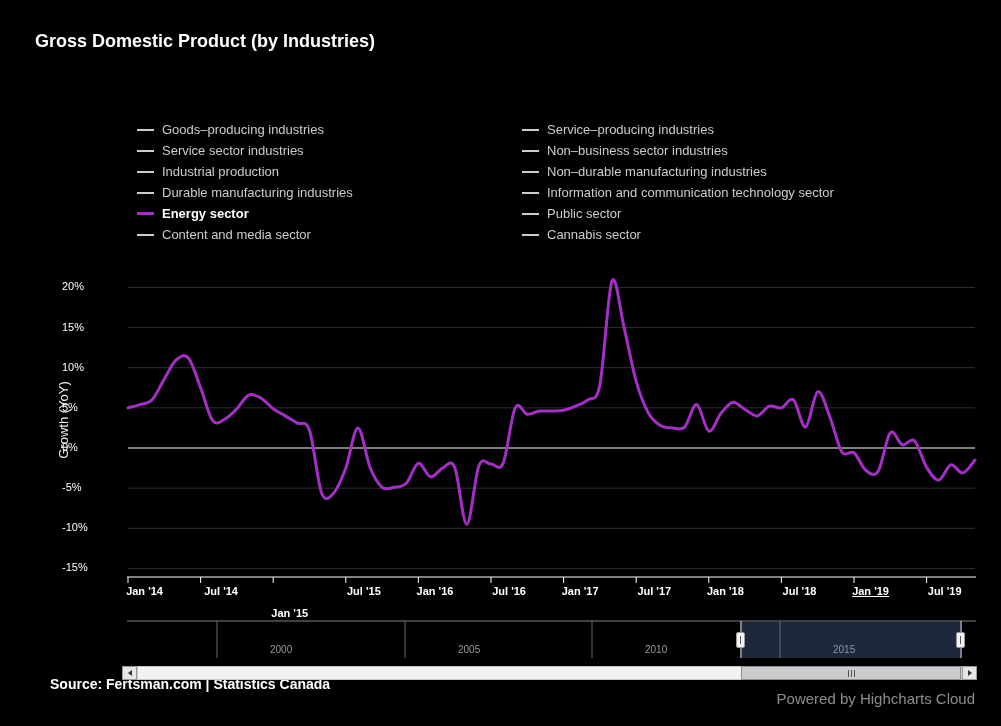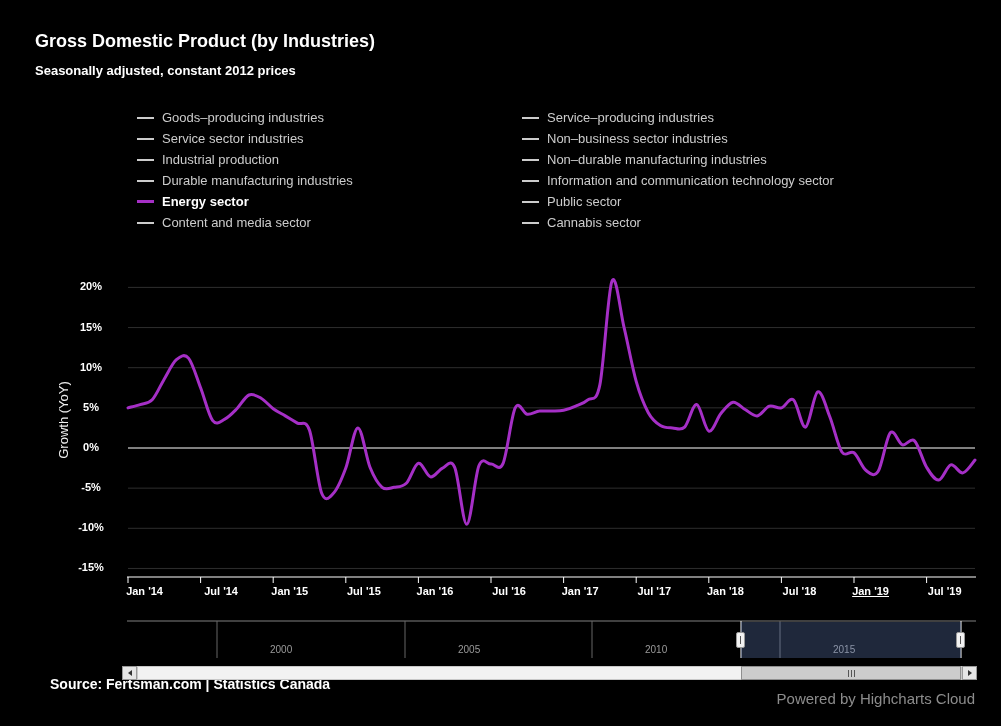--- a/index.html
+++ b/index.html
@@ -2,31 +2,31 @@
 <html><head>
 <meta charset="utf-8">
 <style>
   html,body{margin:0;padding:0;background:#111;}
   .stage{position:relative;width:1001px;height:726px;background:#000;overflow:hidden;
          font-family:"Liberation Sans",sans-serif;-webkit-font-smoothing:antialiased;}
   .abs{position:absolute;}
   .chart-title{left:35px;top:31px;font-size:18px;font-weight:bold;color:#fff;text-align:right;}
   .chart-subtitle{left:35px;top:63px;font-size:13px;font-weight:bold;color:#fff;}
   .legend{left:0;top:107px;width:1001px;height:130px;}
-  .legend-col{position:absolute;top:0;}
+  .legend-col{position:absolute;top:12px;}
   .legend-col.c0{left:137px;}
   .legend-col.c1{left:522px;}
   .legend-item{display:flex;align-items:center;height:21px;cursor:pointer;}
   .legend-dash{display:inline-block;width:17px;height:2px;background:#ccc;margin-right:8px;flex:0 0 auto;}
   .legend-label{font-size:13px;color:#ccc;white-space:nowrap;}
   .legend-item.active .legend-dash{height:3px;}
   .legend-item.active .legend-label{color:#fff;font-weight:bold;}
   .y-axis-title{left:4px;top:412px;width:120px;height:16px;text-align:center;color:#eee;
                 font-size:13px;transform:rotate(-90deg);}
-  .tick-y{position:absolute;width:58px;text-align:center;font-size:11px;font-weight:bold;color:#fff;}
+  .tick-y{position:absolute;width:58px;text-align:left;font-size:11px;font-weight:normal;color:#fff;}
   .tick-x{position:absolute;width:70px;text-align:right;font-size:11px;font-weight:bold;color:#fff;}
   .nav-year{position:absolute;font-size:10px;color:#9a9a9a;margin-left:48px;}
   .plot-hit{left:128px;top:268px;width:847px;height:309px;}
   svg.layer{position:absolute;left:0;top:0;z-index:1;}
   .txt{z-index:2;}
   .nav-mask{left:741px;top:622px;width:220px;height:36px;background:rgba(102,133,194,0.3);z-index:2;}
   .nav-handle{position:absolute;top:632px;width:9px;height:16px;background:#f2f2f2;
               border:1px solid #999;border-radius:2px;z-index:3;box-sizing:border-box;}
   .nav-handle .slit{position:absolute;left:3px;top:3px;width:1px;height:8px;background:#555;}
   .nav-handle.lh{left:736px;}
@@ -45,21 +45,20 @@
   .sb-grip{width:1px;height:7px;background:#555;box-shadow:3px 0 #555,-3px 0 #555;}
   .source{left:50px;top:676px;font-size:14px;font-weight:bold;color:#fff;z-index:2;}
   .credits{right:26px;top:690px;font-size:15px;color:#8c8c8c;z-index:2;cursor:pointer;}
 </style>
 </head>
 <body>
 
 <div class="stage">
 
   <div class="abs chart-title txt">Gross Domestic Product (by Industries)</div>
-  <div class="abs chart-subtitle txt">Seasonally adjusted, constant 2012 prices</div>
 
   <div class="abs legend txt">
     <div class="legend-col c0" id="legend-col-0">
         <div class="legend-item">
           <span class="legend-dash"></span>
           <span class="legend-label">Goods–producing industries</span>
         </div>
         <div class="legend-item">
           <span class="legend-dash"></span>
           <span class="legend-label">Service sector industries</span>
@@ -149,21 +148,21 @@
       <div class="tick-y" style="left: 62px; top: 280.4px;">20%</div>
       <div class="tick-y" style="left: 62px; top: 320.55px;">15%</div>
       <div class="tick-y" style="left: 62px; top: 360.7px;">10%</div>
       <div class="tick-y" style="left: 62px; top: 400.85px;">5%</div>
       <div class="tick-y" style="left: 62px; top: 441px;">0%</div>
       <div class="tick-y" style="left: 62px; top: 481.15px;">-5%</div>
       <div class="tick-y" style="left: 62px; top: 521.3px;">-10%</div>
       <div class="tick-y" style="left: 62px; top: 561.45px;">-15%</div>
       <div class="tick-x" style="left: 93px; top: 585px;">Jan '14</div>
       <div class="tick-x" style="left: 168px; top: 585px;">Jul '14</div>
-      <div class="tick-x" style="left: 238.2px; top: 585px;">Jan '15</div>
+      <div class="tick-x" style="left: 238.2px; top: 607px;">Jan '15</div>
       <div class="tick-x" style="left: 310.8px; top: 585px;">Jul '15</div>
       <div class="tick-x" style="left: 383.4px; top: 585px;">Jan '16</div>
       <div class="tick-x" style="left: 456px; top: 585px;">Jul '16</div>
       <div class="tick-x" style="left: 528.6px; top: 585px;">Jan '17</div>
       <div class="tick-x" style="left: 601.2px; top: 585px;">Jul '17</div>
       <div class="tick-x" style="left: 673.8px; top: 585px;">Jan '18</div>
       <div class="tick-x" style="left: 746.4px; top: 585px;">Jul '18</div>
       <div class="tick-x" style="left: 819px; top: 585px; text-decoration: underline;">Jan '19</div>
       <div class="tick-x" style="left: 891.6px; top: 585px;">Jul '19</div>
       <div class="nav-year" style="left: 222px; top: 644px;">2000</div>

